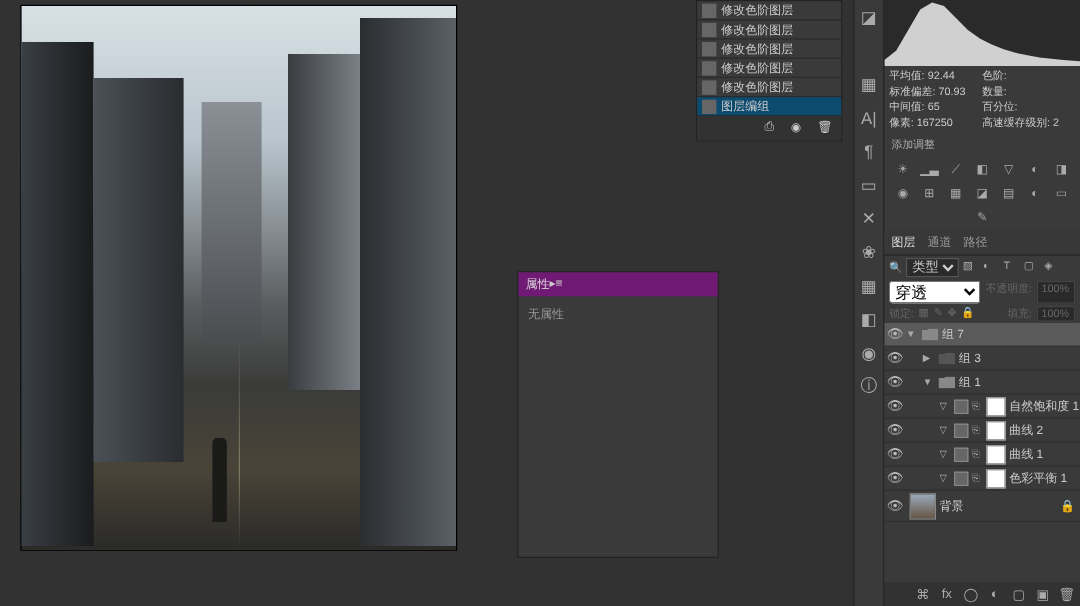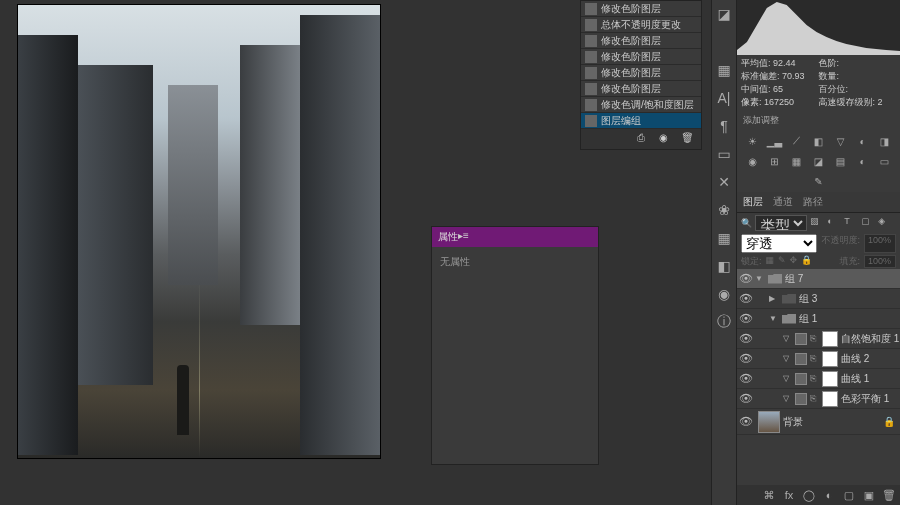--- a/index.html
+++ b/index.html
@@ -33,21 +33,21 @@
 .histo-svg{width:100%;height:100%}
 .stats{font-size:9px;padding:2px 4px}
 .stats-row{display:flex}
 .stats-row>div{flex:1}
 .sect-head{padding:3px 6px;background:#383838;border-bottom:1px solid #222;display:flex;gap:10px}
 .sect-head span{color:#999;cursor:pointer}
 .sect-head span.act{color:#ddd}
 .adj-icons{display:flex;flex-wrap:wrap;gap:6px;padding:4px 6px;justify-content:center}
 .adj-icons div{width:16px;height:14px;cursor:pointer;color:#aaa;display:flex;align-items:center;justify-content:center}
 .layers-toolbar{display:flex;align-items:center;gap:3px;padding:2px 4px;font-size:9px}
-.layers-toolbar select{background:#2a2a2a;color:#ccc;border:1px solid #555;font-size:15px;height:16px}
+.layers-toolbar select{background:#2a2a2a;color:#ccc;border:1px solid #555;font-size:11px;height:16px}
 .layers-toolbar .ico{width:14px;height:14px;cursor:pointer;color:#aaa}
 .opa-row{display:flex;padding:1px 4px;font-size:9px;gap:4px;color:#666}
 .opa-row .val{background:#2a2a2a;border:1px solid #444;padding:0 3px;min-width:32px}
 .layer-tree{flex:1;overflow-y:auto;background:#3a3a3a}
 .layer{display:flex;align-items:center;height:20px;border-bottom:1px solid #2f2f2f;cursor:pointer}
 .layer.tall{height:26px}
 .layer.sel{background:#5a5a5a}
 .eye{width:18px;display:flex;justify-content:center;color:#bbb;font-size:11px}
 .indent{flex-shrink:0}
 .arrow{width:10px;color:#aaa;font-size:8px}
@@ -74,41 +74,33 @@
 </div>
 
 <div class="hist-panel">
   <ul class="hist-list" id="hist-list">
       <li class="hist-item">
         <span class="ico"></span>
         <span>修改色阶图层</span>
       </li>
       <li class="hist-item">
         <span class="ico"></span>
-        <span>总体不透明度更改</span>
-      </li>
-      <li class="hist-item">
-        <span class="ico"></span>
-        <span>修改色阶图层</span>
-      </li>
-      <li class="hist-item">
-        <span class="ico"></span>
-        <span>修改色阶图层</span>
-      </li>
-      <li class="hist-item">
-        <span class="ico"></span>
-        <span>修改色阶图层</span>
-      </li>
-      <li class="hist-item">
-        <span class="ico"></span>
-        <span>修改色阶图层</span>
-      </li>
-      <li class="hist-item">
-        <span class="ico"></span>
-        <span>修改色调/饱和度图层</span>
+        <span>修改色阶图层</span>
+      </li>
+      <li class="hist-item">
+        <span class="ico"></span>
+        <span>修改色阶图层</span>
+      </li>
+      <li class="hist-item">
+        <span class="ico"></span>
+        <span>修改色阶图层</span>
+      </li>
+      <li class="hist-item">
+        <span class="ico"></span>
+        <span>修改色阶图层</span>
       </li>
       <li class="hist-item sel">
         <span class="ico"></span>
         <span>图层编组</span>
       </li>
     </ul>
   <div class="hist-foot">
     <span>⎙</span>
     <span>◉</span>
     <span>🗑</span>

